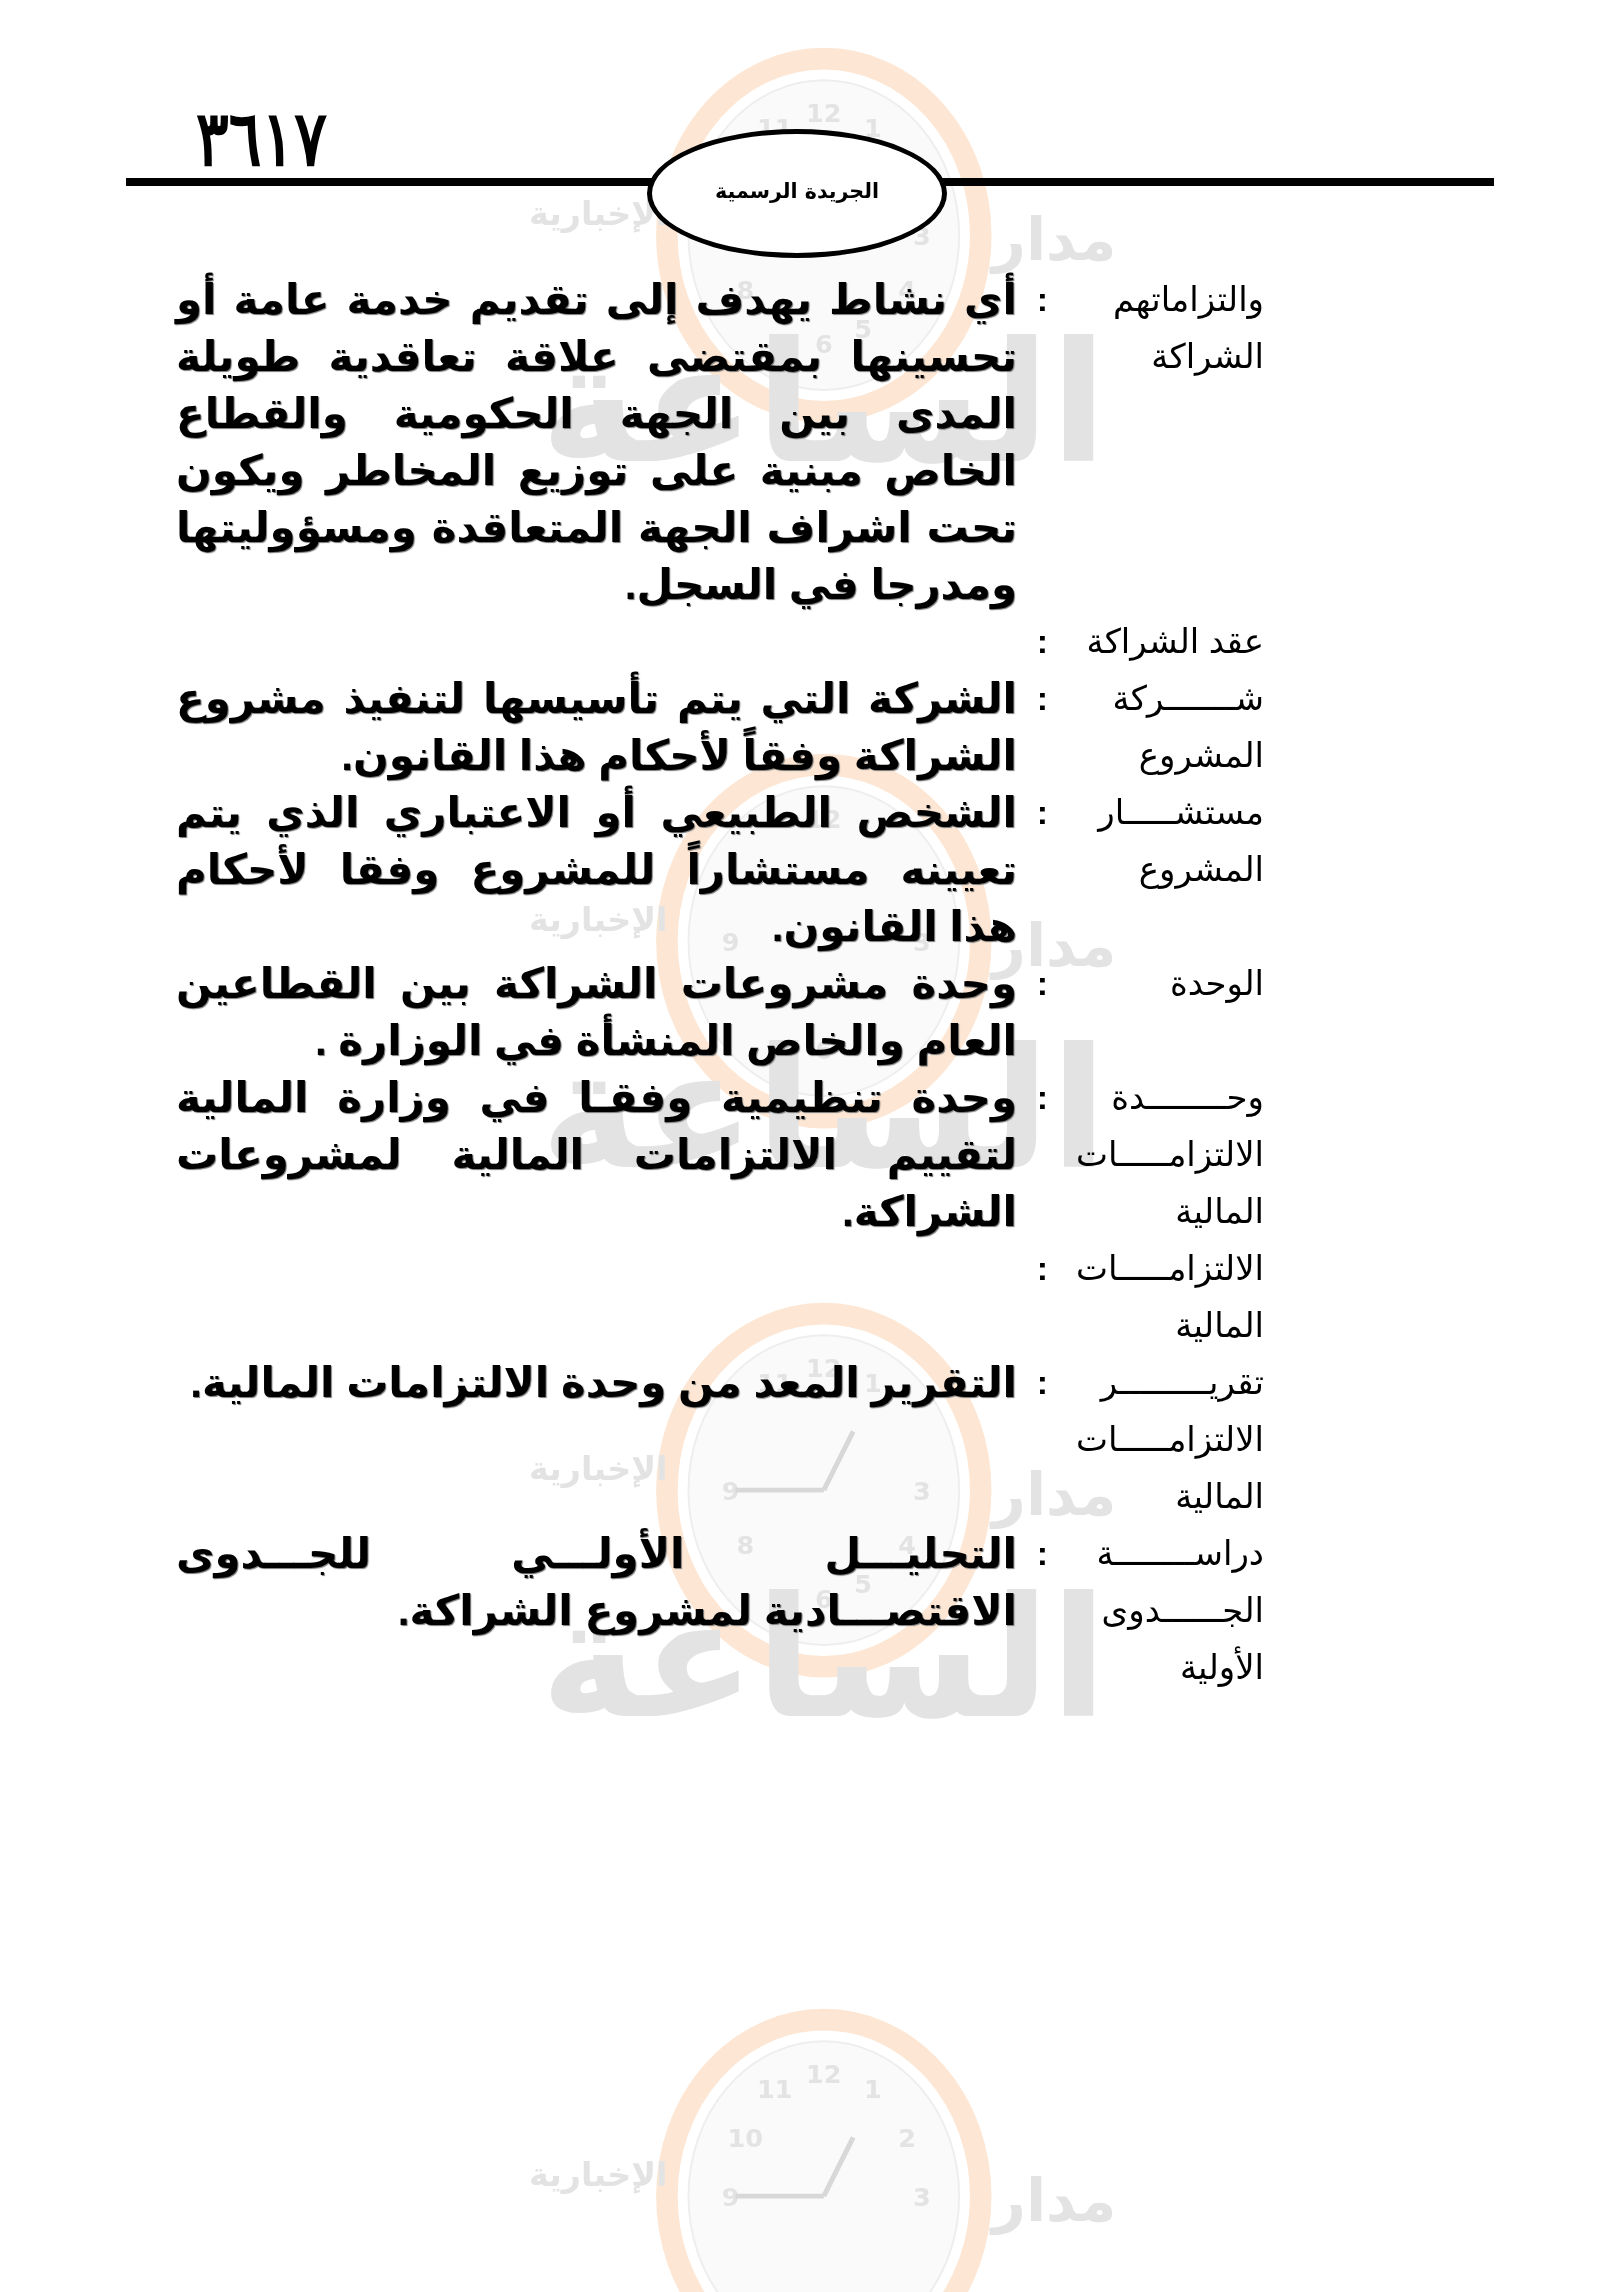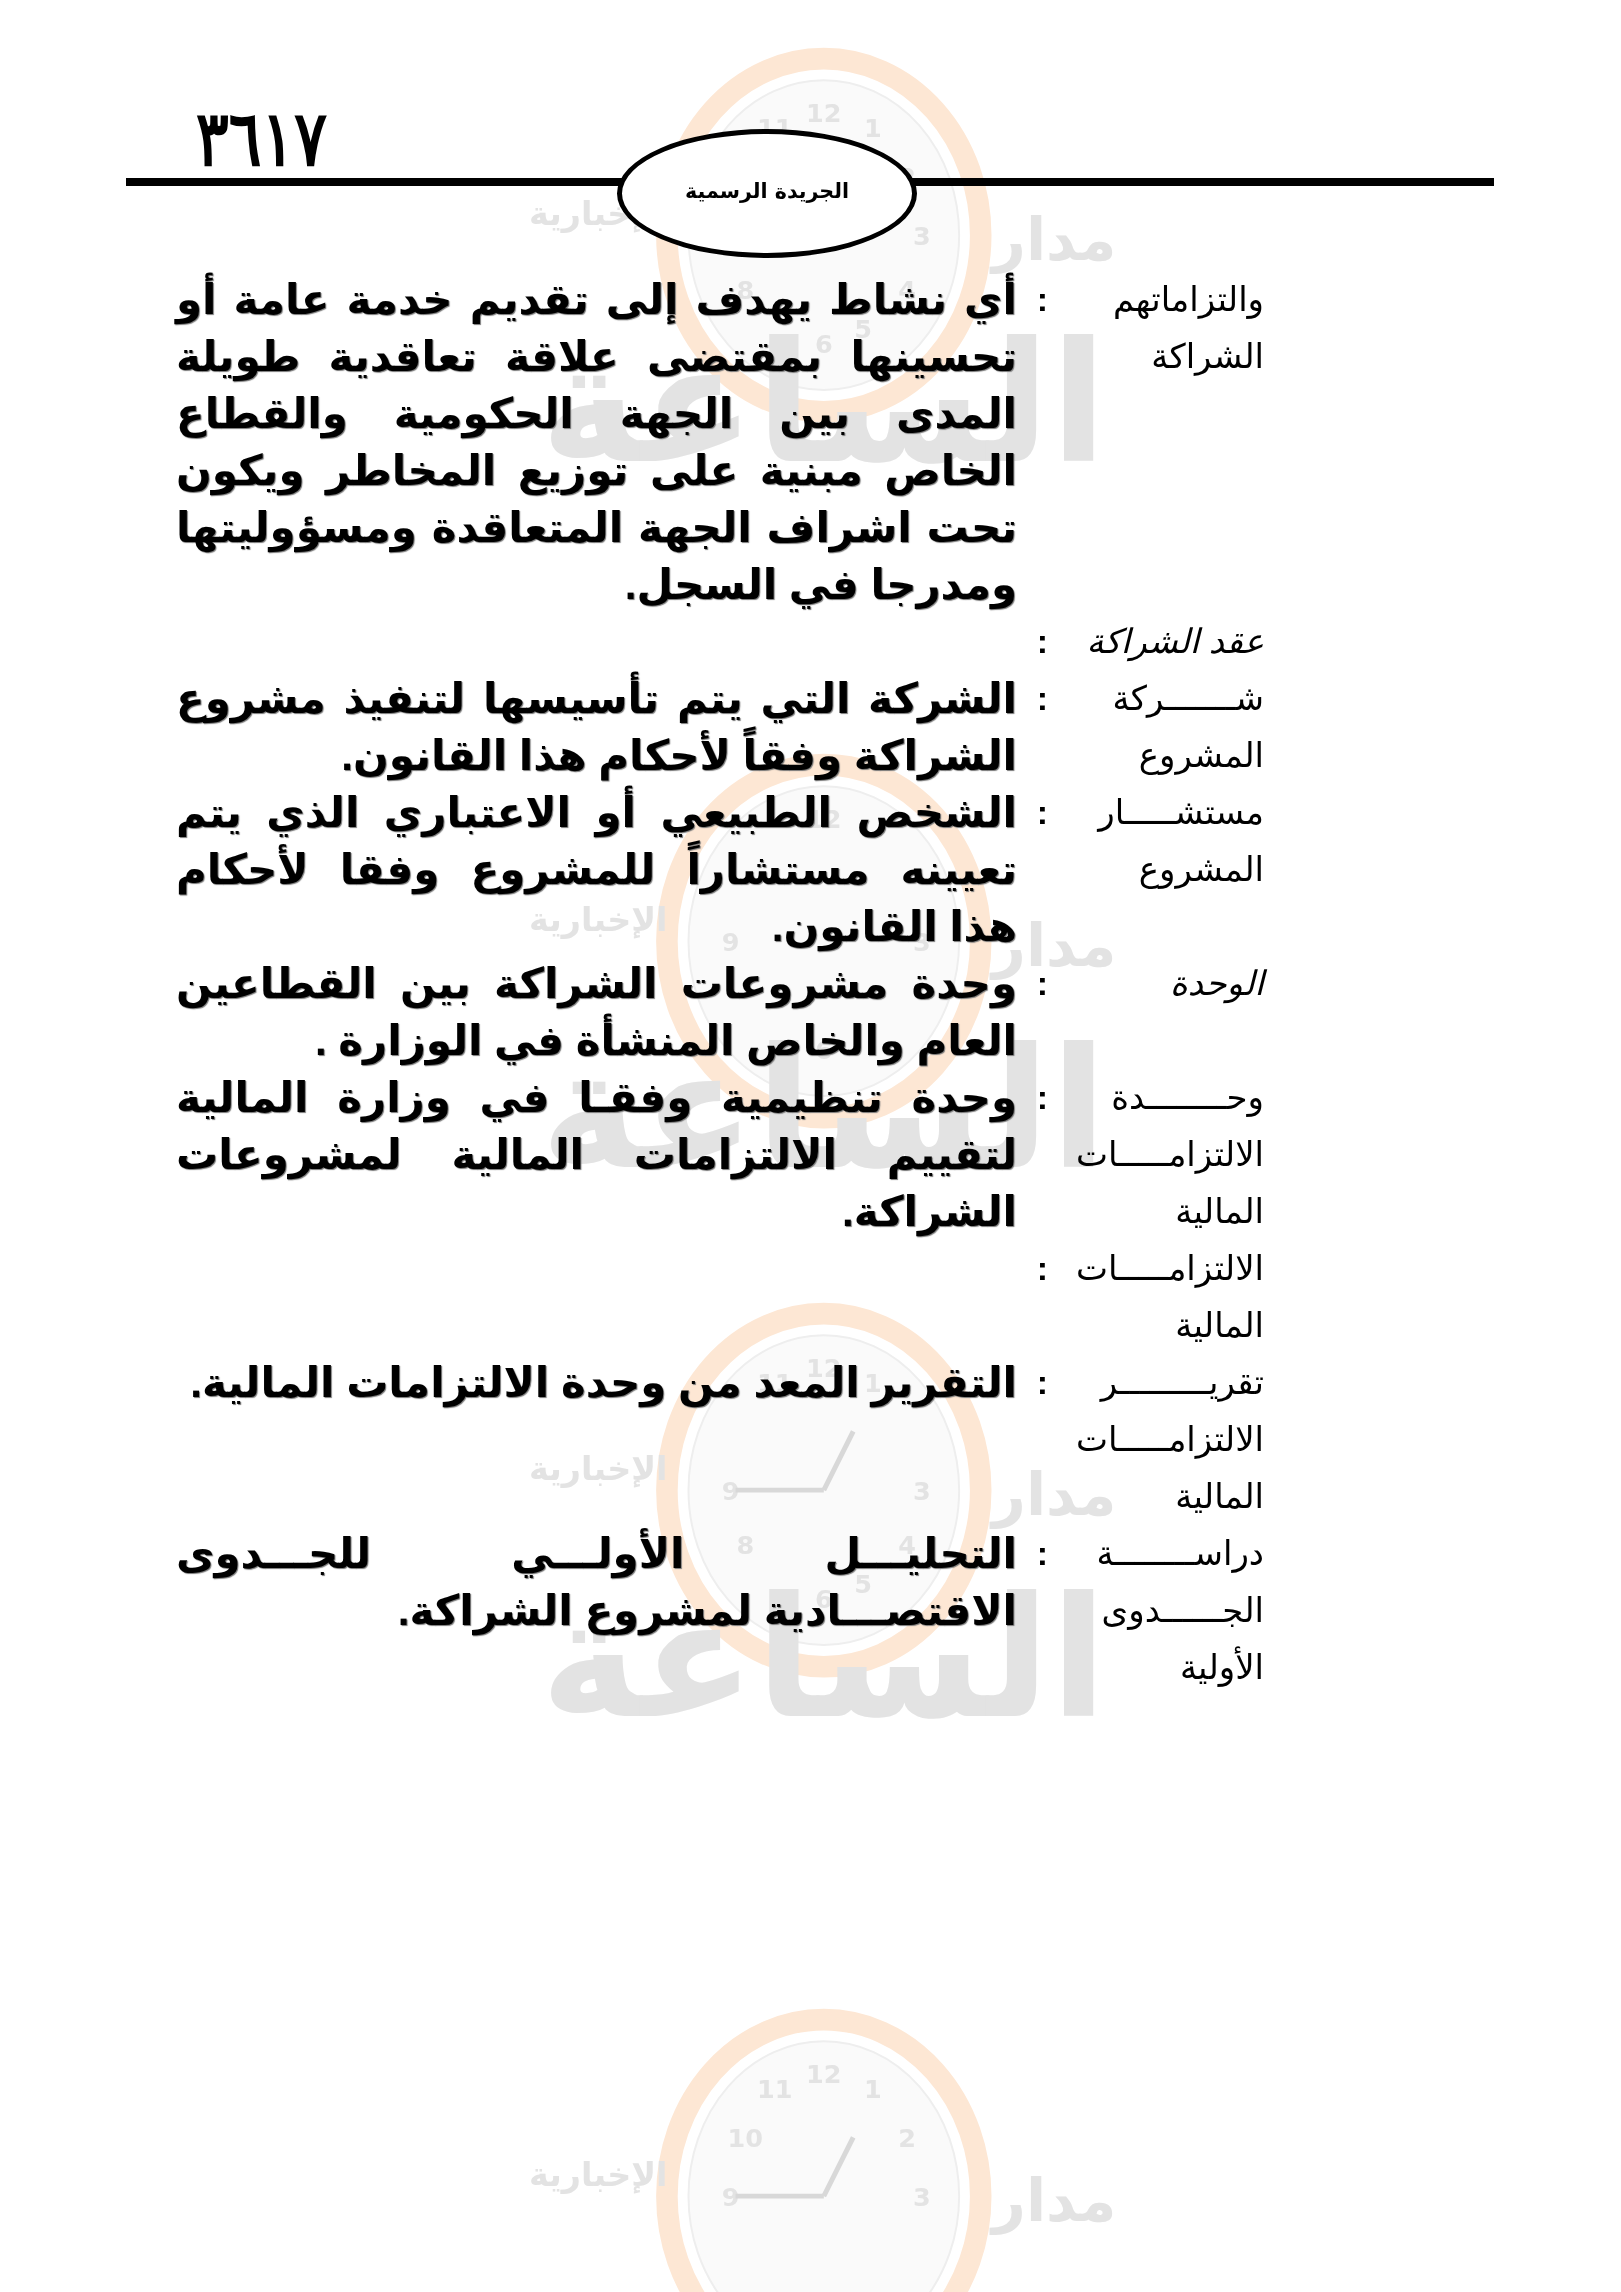--- a/index.html
+++ b/index.html
@@ -49,21 +49,21 @@
       position: absolute;
       left: 126px;
       top: 178px;
       width: 1368px;
       height: 7.8px;
       background: #000;
       z-index: 2;
     }
     .header-oval {
       position: absolute;
-      left: 617px;
+      left: 647px;
       top: 129px;
       width: 300px;
       height: 129px;
       border: 5.9px solid #000;
       border-radius: 50%;
       background: #fff;
       box-sizing: border-box;
       display: flex;
       align-items: center;
       justify-content: center;
@@ -91,21 +91,21 @@
     }
     .term {
       width: 196px;
       flex: 0 0 196px;
       font-size: 34px;
       line-height: 57px;
       font-weight: normal;
       text-align: justify;
       text-align-last: justify;
     }
-    .term.short { text-align-last: right; font-style: italic; }
+    .term.short { text-align-last: right; }
     .colon {
       width: 51px;
       flex: 0 0 51px;
       font-size: 34px;
       line-height: 57px;
       font-weight: bold;
       text-align: center;
     }
     .definition {
       flex: 1;

